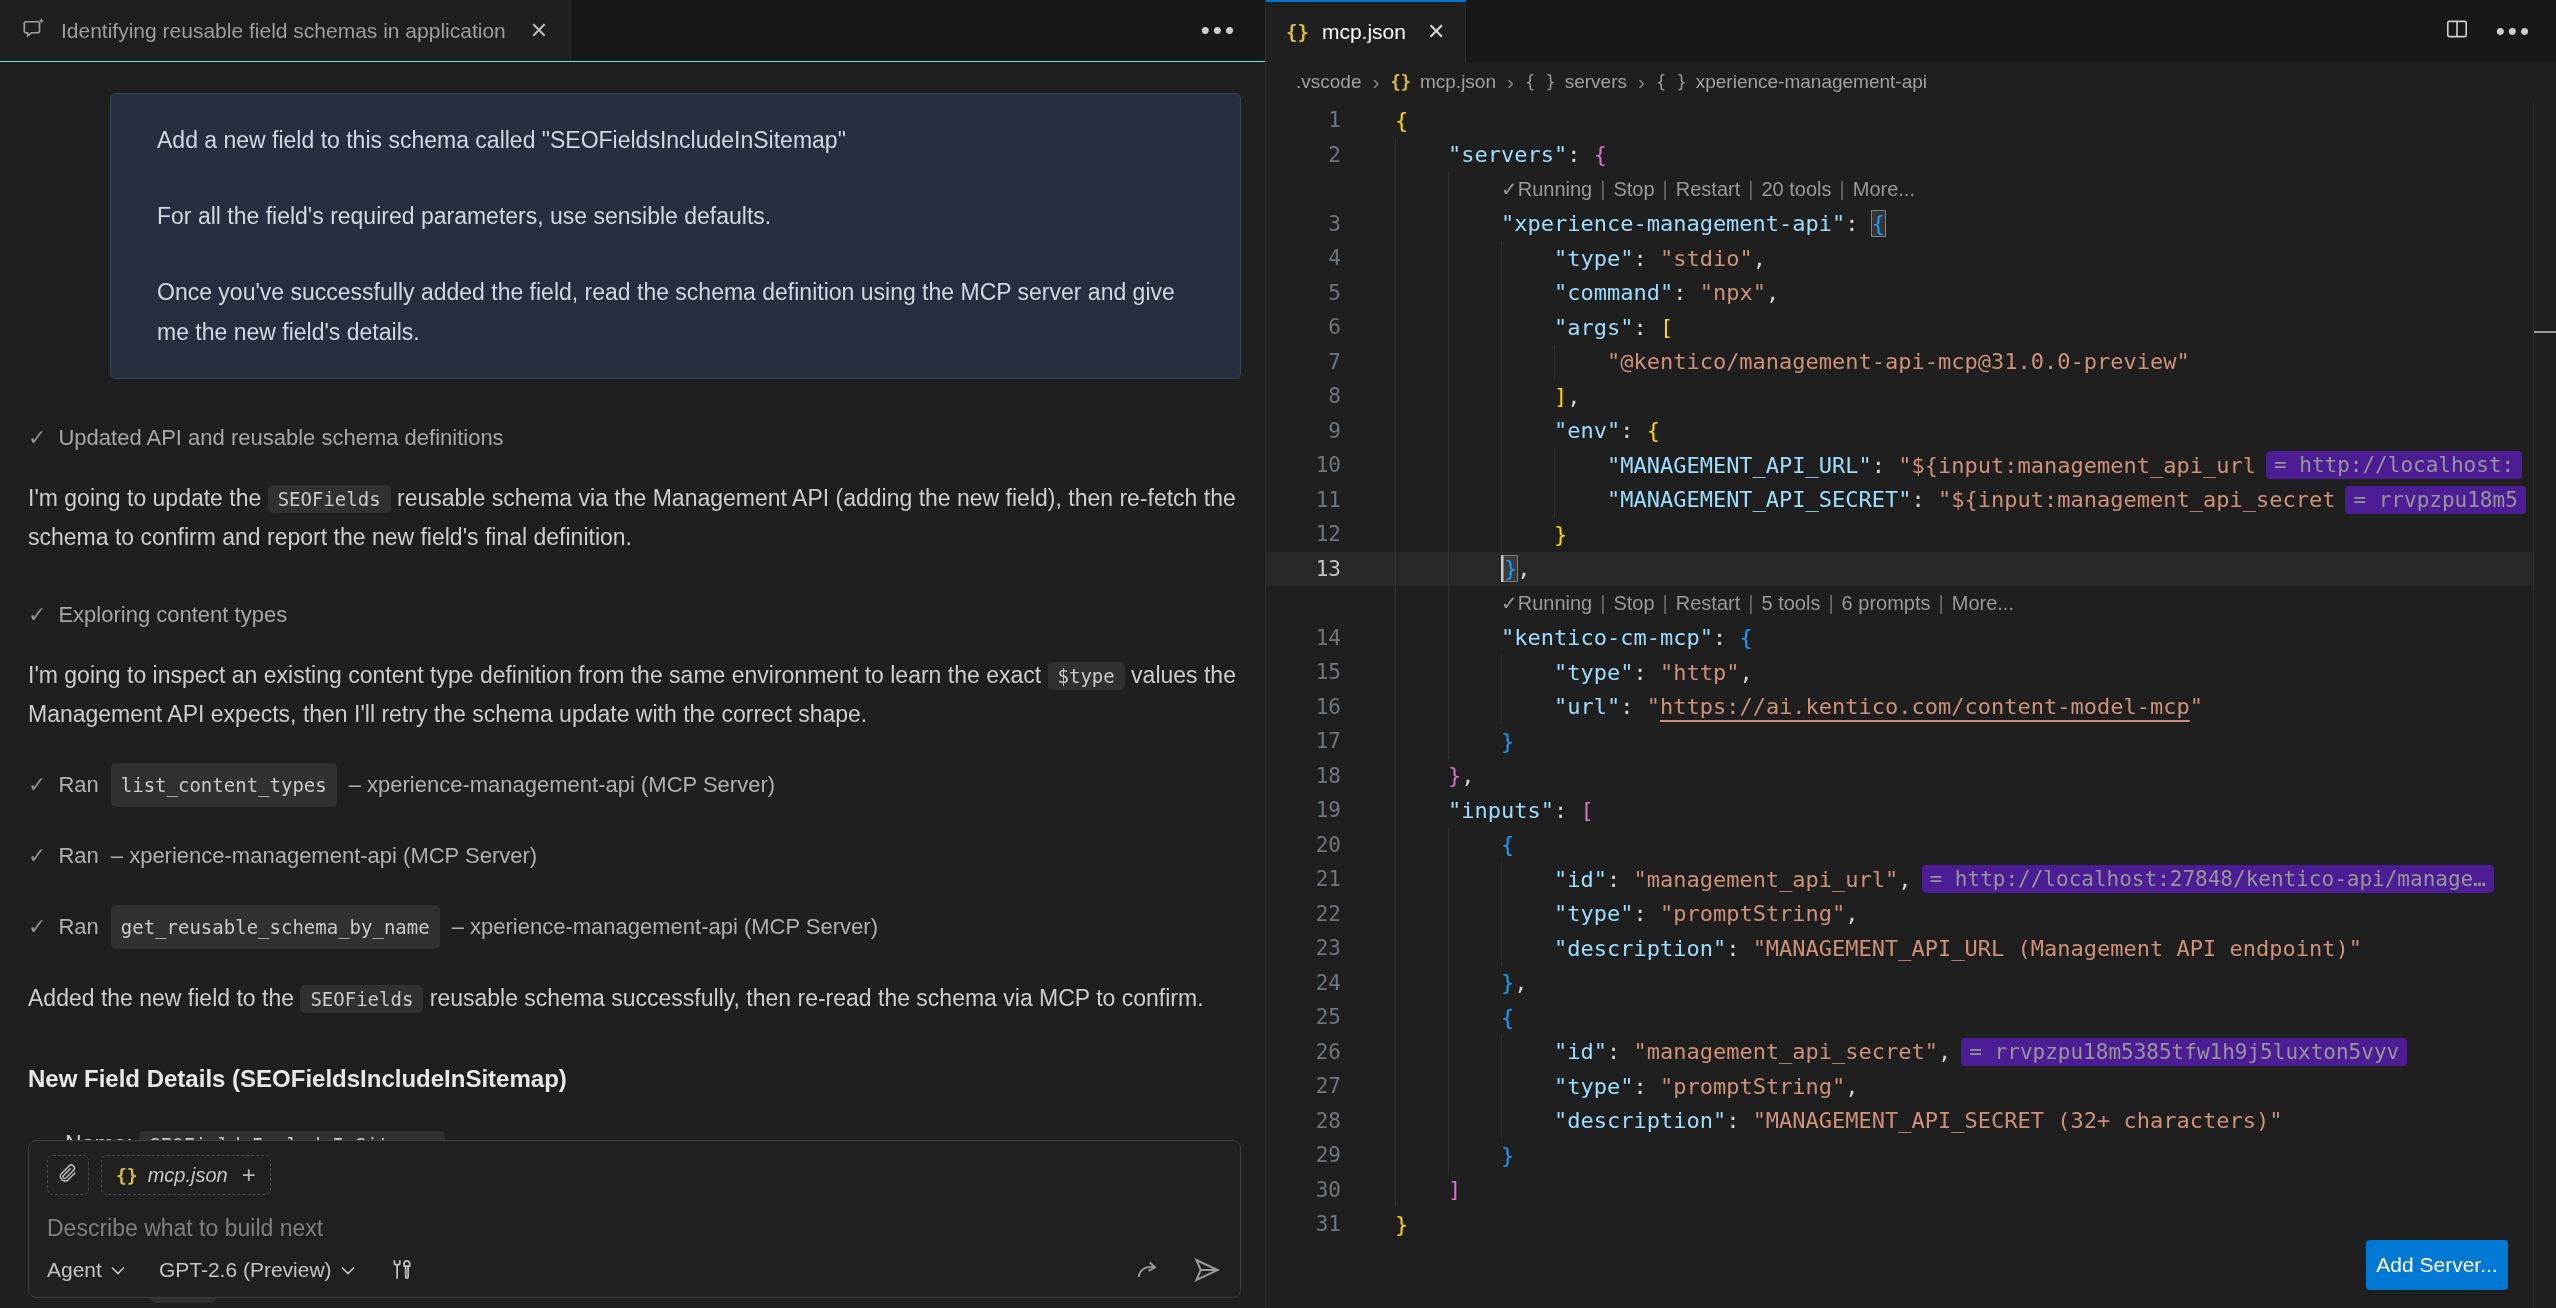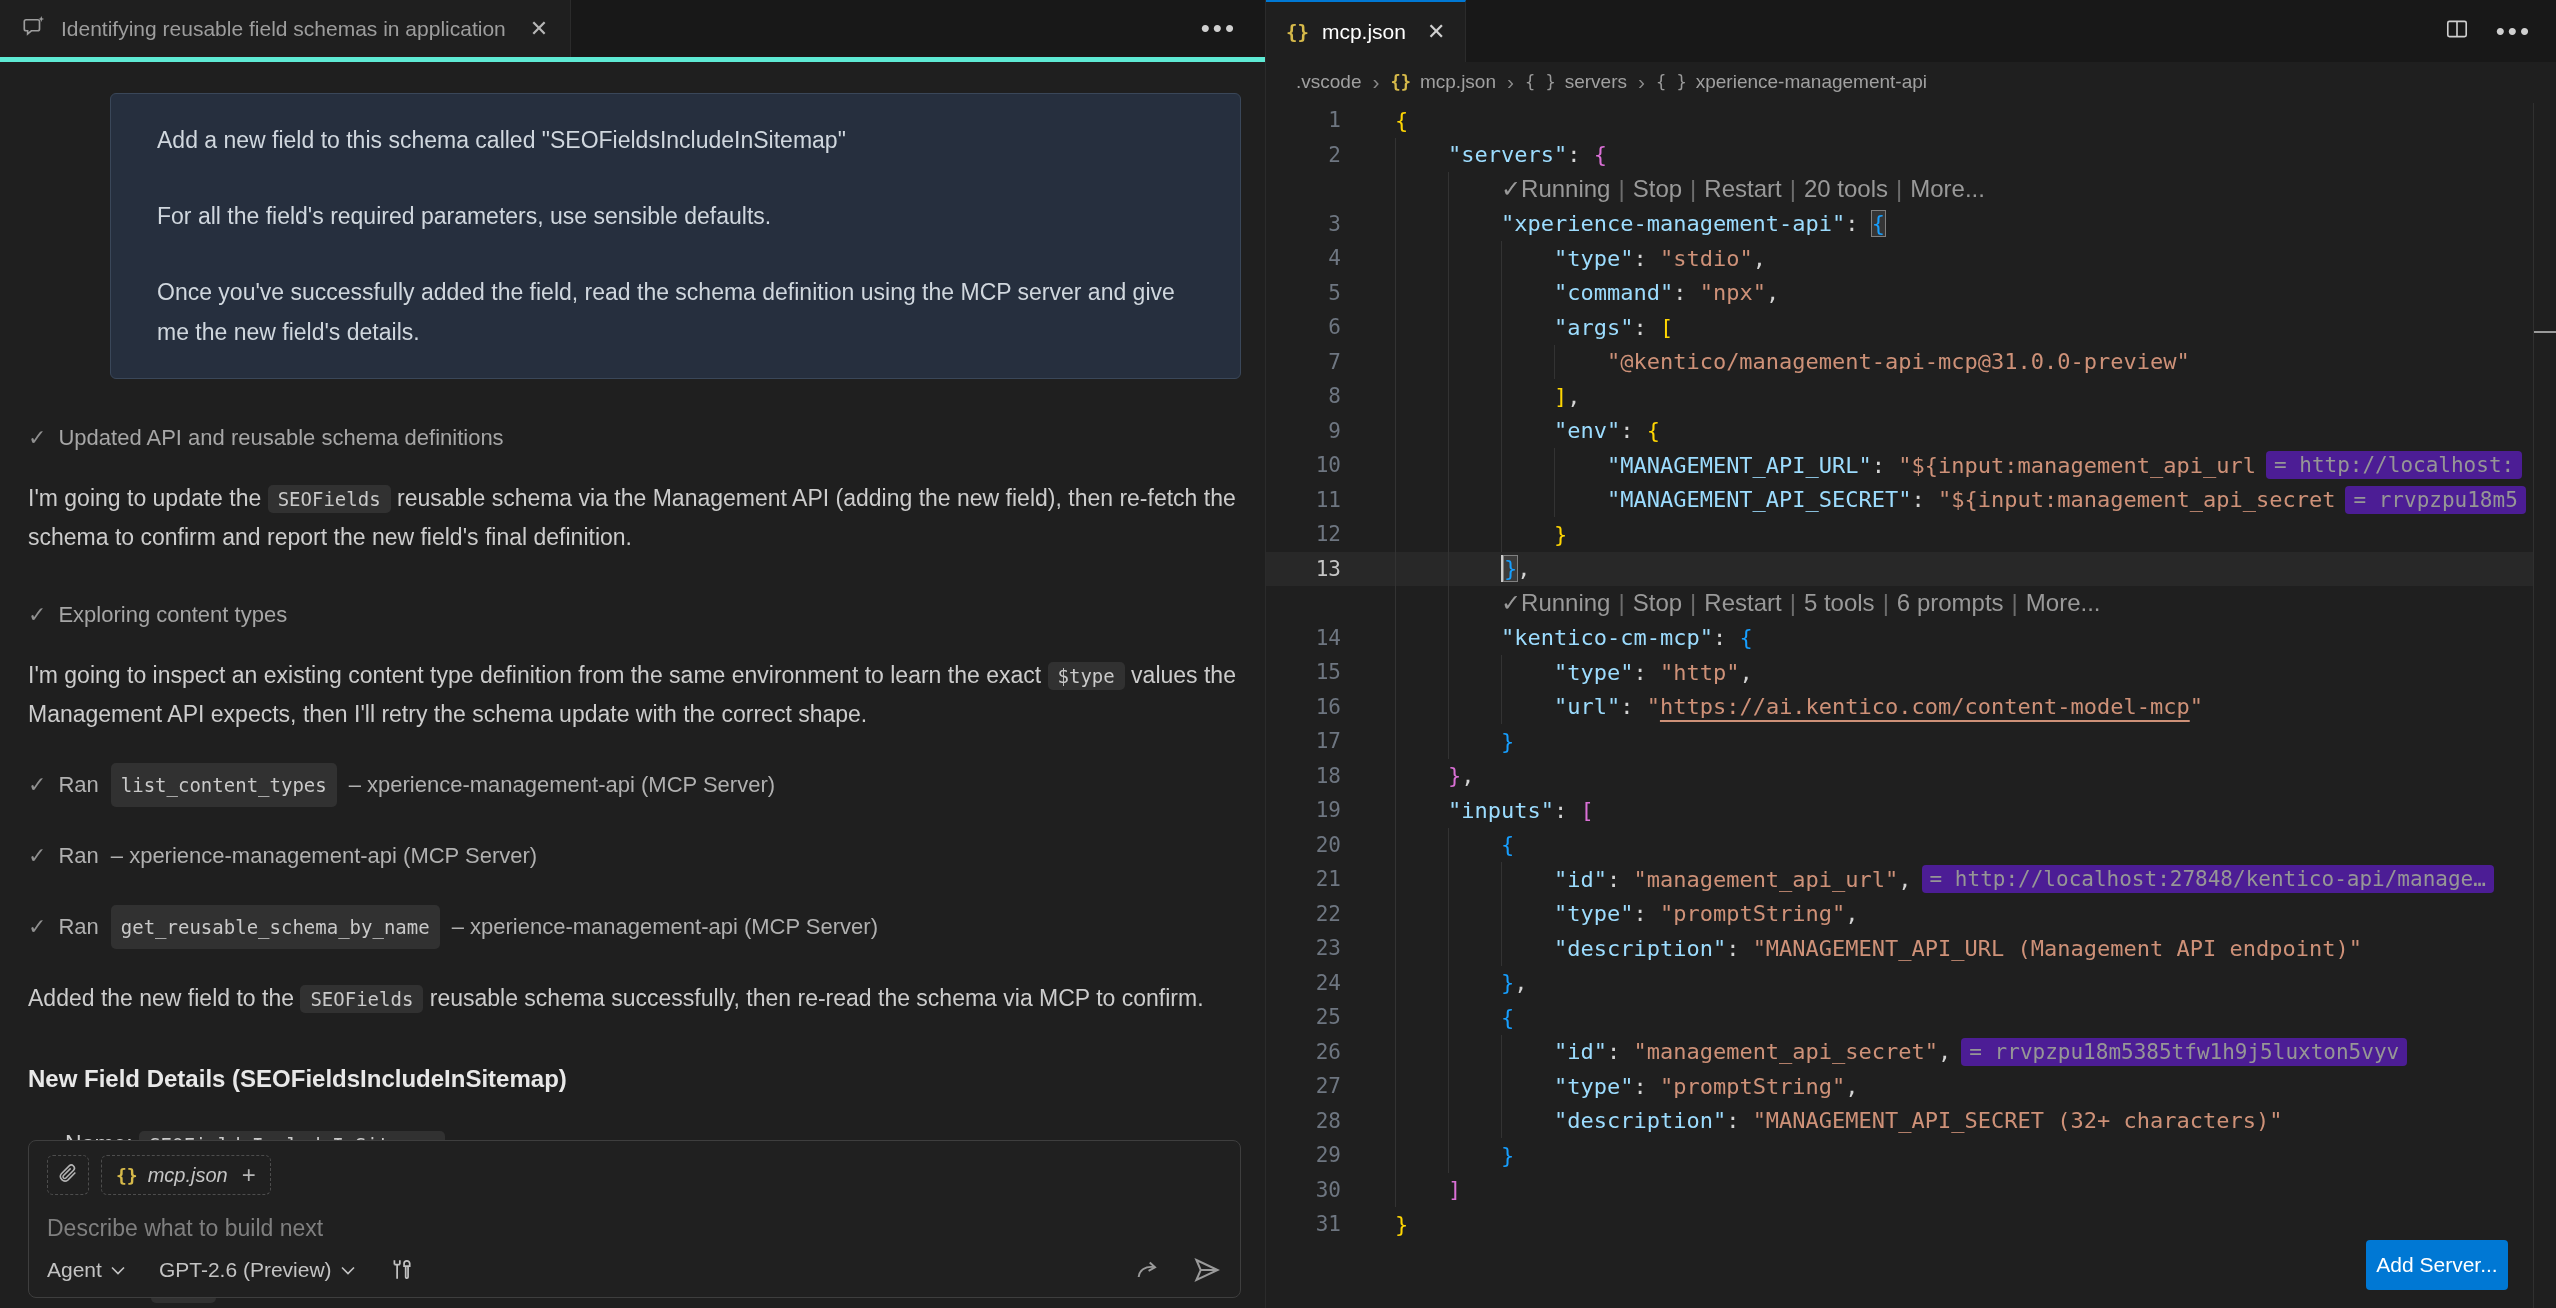--- a/index.html
+++ b/index.html
@@ -2,21 +2,21 @@
 <html><head>
 <meta charset="utf-8">
 <style>
   * { margin:0; padding:0; box-sizing:border-box; }
   html,body { width:2556px; height:1308px; background:#1f1f1f; overflow:hidden;
               font-family:"Liberation Sans", sans-serif; color:#cccccc; }
   .app { display:flex; width:2556px; height:1308px; }
 
   
   .chat-panel { width:1266px; flex:none; position:relative; background:#1f1f1f; border-right:1px solid #2b2b2b; }
-  .chat-titlebar { height:62px; background:#181818; border-bottom:5px solid #5eead4; display:flex; align-items:stretch; }
+  .chat-titlebar { height:62px; background:#181818; border-bottom:1px solid #5eead4; display:flex; align-items:stretch; }
   .chat-tab { display:flex; align-items:center; gap:14px; padding:0 22px; background:#1f1f1f;
               border-right:1px solid #2b2b2b; color:#9d9d9d; font-size:21px; max-width:600px; }
   .chat-tab .close { color:#b6b6b6; font-size:22px; margin-left:10px; }
   .chat-actions { margin-left:auto; display:flex; align-items:center; padding-right:28px; color:#cfcfcf;
                   font-size:26px; letter-spacing:3px; }
   .chat-body { position:absolute; top:63px; left:0; right:0; bottom:0; overflow:hidden;
                padding:30px 24px 0 28px; font-size:23px; line-height:38px; }
   .user-card { margin-left:82px; background:#262f3e; border:1px solid #3a4759; border-radius:6px;
                padding:26px 30px; color:#d0d7de; }
   .user-card p { margin:0 16px 36px; line-height:40px; }
@@ -74,21 +74,21 @@
   .indent { display:inline-block; height:100%; flex:none;
             background-image:repeating-linear-gradient(to right, #333333 0 1px, transparent 1px 4ch); }
   .indent.none { background-image:none; }
   .tk-key { color:#9cdcfe; } .tk-str { color:#ce9178; } .tk-pun { color:#d4d4d4; }
   .tk-bg { color:#ffd602; } .tk-bp { color:#da70d6; } .tk-bb { color:#179fff; }
   .tk-bbm { color:#179fff; outline:1px solid #808080; background:rgba(110,110,110,0.28); }
   .tk-link { color:#ce9178; text-decoration:underline; text-underline-offset:6px; }
   .tk-inlay { font-size:21px; color:#969696; background:#4c1d95; border-radius:4px;
               padding:2px 8px; margin-left:10px; }
   .cursor { display:inline-block; width:2px; height:27px; background:#cccccc; margin-right:1px; }
-  .lens { font-family:"Liberation Sans", sans-serif; font-size:24px; color:#999999; }
+  .lens { font-family:"Liberation Sans", sans-serif; font-size:20px; color:#999999; }
   .lens .sep { color:#6d6d6d; padding:0 8px; }
   .overview { position:absolute; top:103px; right:0; width:23px; bottom:0; border-left:1px solid #303030; }
   .ov-cursor { position:absolute; left:0; right:0; top:228px; height:2px; background:#9a9a9a; }
   .add-server { position:absolute; right:48px; bottom:18px; width:142px; height:50px; background:#0078d4;
                 color:#ffffff; border:none; border-radius:4px; font-size:21px;
                 font-family:"Liberation Sans", sans-serif; display:flex; align-items:center; justify-content:center; }
 </style>
 </head>
 <body>
 

